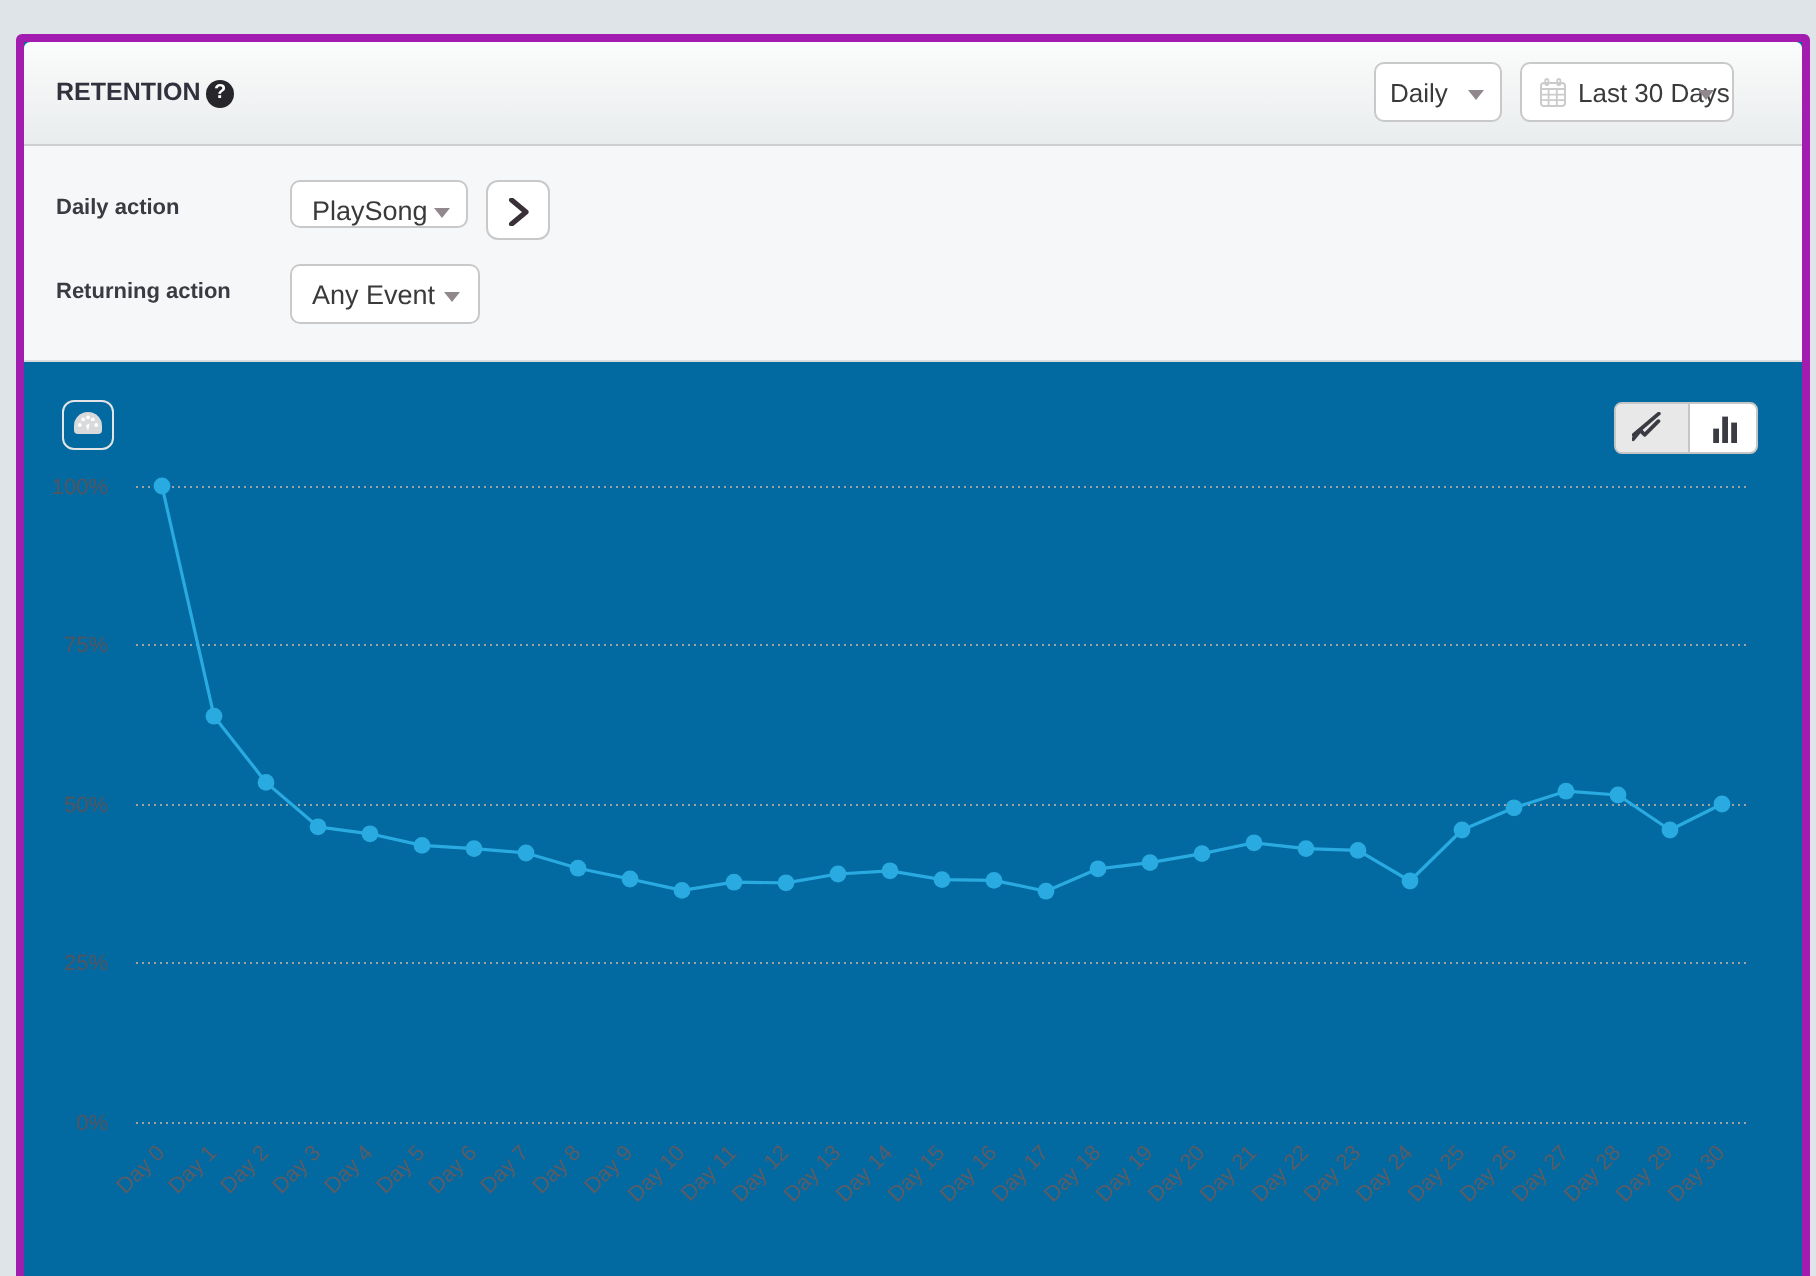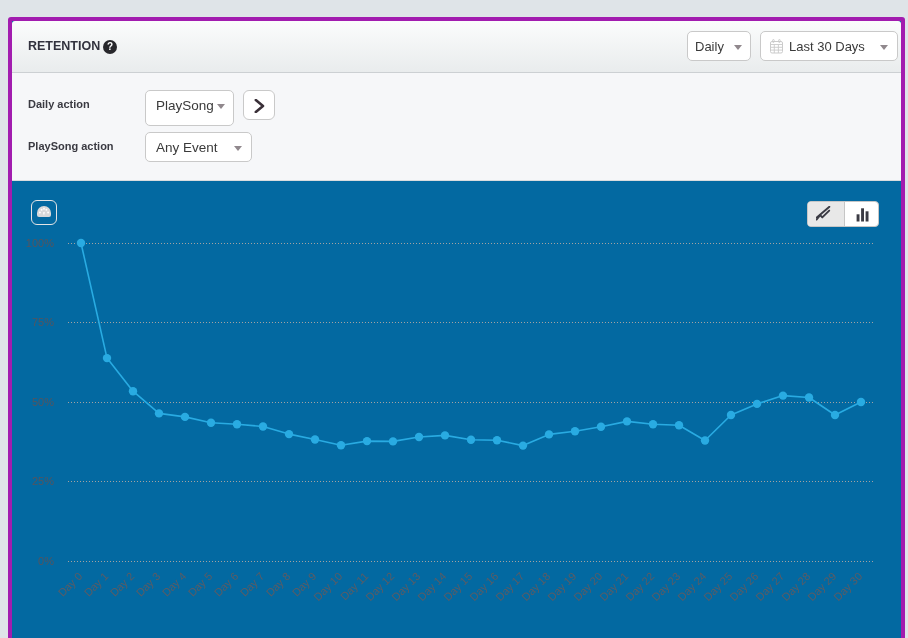--- a/index.html
+++ b/index.html
@@ -17,44 +17,44 @@
 </style></head>
 <body>
 <div class="panel">
   <div class="hdr">
     <div class="title">RETENTION</div>
     <div class="qmark">?</div>
     <div class="btn" style="left:675px;top:10px;width:64px;height:30px;">
       <span style="position:absolute;left:7px;top:7px;">Daily</span>
       <span class="caret" style="right:8px;top:13px;"></span>
     </div>
-    <div class="btn" style="left:748px;top:10px;width:138px;height:30px;">
+    <div class="btn" style="left:748px;top:10px;width:107px;height:30px;">
       <svg style="position:absolute;left:9px;top:7px;" width="13" height="15" viewBox="0 0 13 15">
         <rect x="0.5" y="2.5" width="12" height="11.5" rx="1.5" fill="none" stroke="#cbcbcb" stroke-width="1"></rect>
         <rect x="2.6" y="0.5" width="1.6" height="3" rx="0.8" fill="none" stroke="#cbcbcb" stroke-width="0.9"></rect>
         <rect x="8.6" y="0.5" width="1.6" height="3" rx="0.8" fill="none" stroke="#cbcbcb" stroke-width="0.9"></rect>
         <path d="M0.5 5.5H12.5 M0.5 8.3H12.5 M0.5 11.1H12.5 M4.3 5.5V14 M8.4 5.5V14" stroke="#cbcbcb" stroke-width="0.9" fill="none"></path>
       </svg>
       <span style="position:absolute;left:28px;top:7px;">Last 30 Days</span>
       <span class="caret" style="right:9px;top:13px;"></span>
     </div>
   </div>
   <div class="flt">
     <div class="flab" style="top:25px;">Daily action</div>
-    <div class="btn" style="left:133px;top:17px;width:89px;height:36px;">
+    <div class="btn" style="left:133px;top:17px;width:89px;height:24px;">
       <span style="position:absolute;left:10px;top:7px;font-size:13.5px;">PlaySong</span>
       <span class="caret" style="right:8px;top:13px;"></span>
     </div>
     <div class="btn" style="left:231px;top:17px;width:32px;height:30px;border-radius:6px;">
       <svg style="position:absolute;left:9px;top:8px;" width="12" height="14" viewBox="0 0 12 14">
         <path d="M2.8 1 L10 7 L2.8 13" fill="none" stroke="#3a3038" stroke-width="2.6" stroke-linecap="round" stroke-linejoin="round"></path>
       </svg>
     </div>
-    <div class="flab" style="top:67px;">PlaySong action</div>
-    <div class="btn" style="left:133px;top:59px;width:107px;height:30px;">
+    <div class="flab" style="top:67px;">Returning action</div>
+    <div class="btn" style="left:133px;top:59px;width:95px;height:30px;">
       <span style="position:absolute;left:10px;top:7px;font-size:13.5px;">Any Event</span>
       <span class="caret" style="right:9px;top:13px;"></span>
     </div>
   </div>
 
   <div style="position:absolute;left:19px;top:179px;width:26px;height:25px;border:1px solid #e3e4e5;border-radius:6px;box-sizing:border-box;">
     <svg style="position:absolute;left:4.5px;top:5px;" width="14" height="11" viewBox="0 0 14 11">
       <path d="M7 0 A7 7 0 0 1 14 7 L14 9 A2 2 0 0 1 12 11 L2 11 A2 2 0 0 1 0 9 L0 7 A7 7 0 0 1 7 0 Z" fill="#d8d9da"></path>
       <circle cx="2.9" cy="6.5" r="0.95" fill="#fff"></circle>
       <circle cx="4.6" cy="3.7" r="0.95" fill="#fff"></circle>

